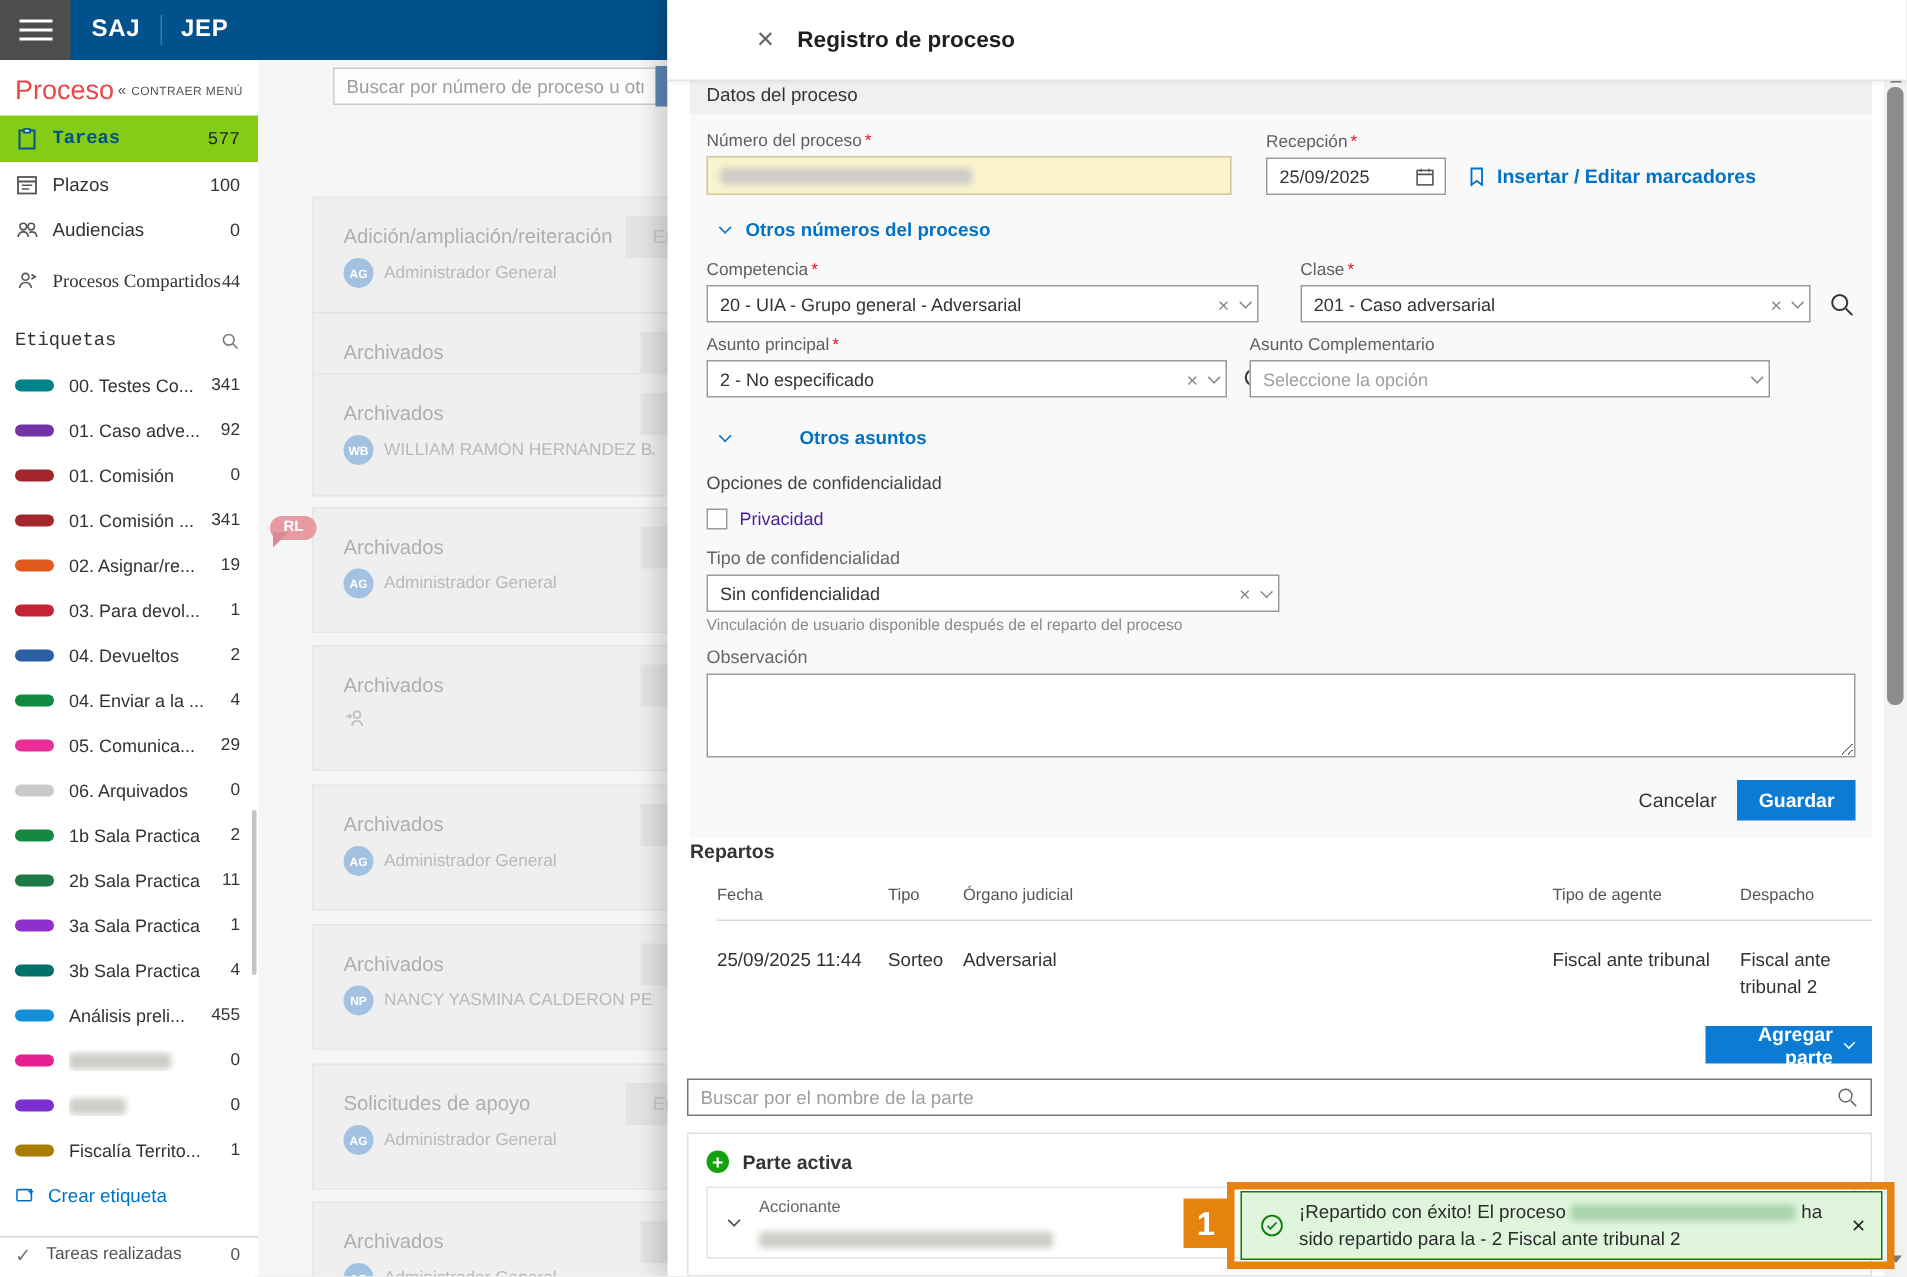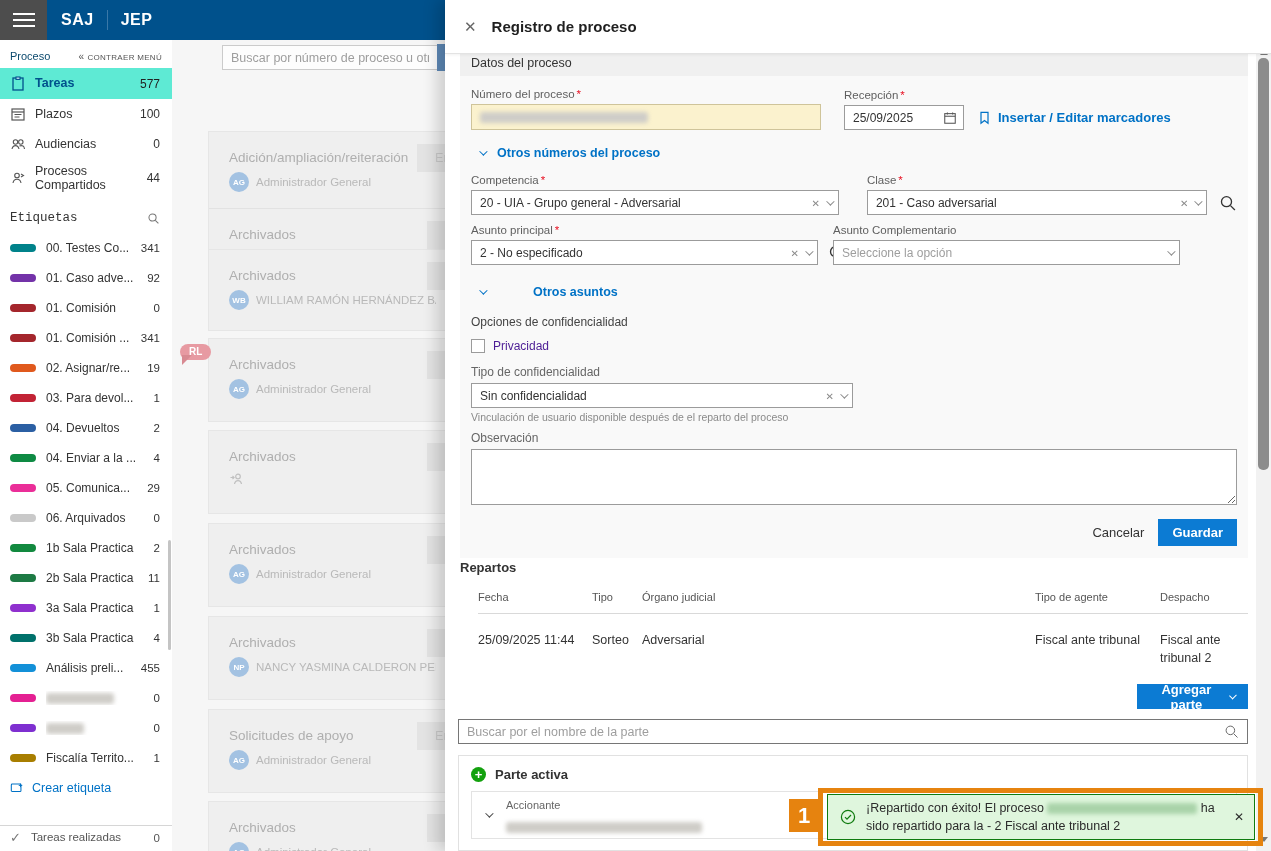--- a/index.html
+++ b/index.html
@@ -12,30 +12,30 @@
   
   .topbar { position:absolute; left:0; top:0; width:445px; height:40px; background:#00518C; z-index:2; display:flex; align-items:center; }
   .hamburger { width:47px; height:40px; background:#4D4D4D; display:flex; flex-direction:column; justify-content:center; align-items:center; gap:4px; cursor:pointer; }
   .hamburger i { display:block; width:22px; height:2px; background:#fff; }
   .brand { color:#fff; font-weight:bold; font-size:16px; letter-spacing:.5px; }
   .brand-app { margin-left:14px; }
   .brand-div { width:1px; height:20px; background:#3A78A8; margin:0 13px; }
   
   .sidebar { position:absolute; left:0; top:40px; width:172px; height:811px; background:#fff; z-index:2; }
   .side-head { display:flex; justify-content:space-between; align-items:center; padding:10px 10px 6px 10px; }
-  .side-head .sec { font-size:11px; color:#0c4a6e; }
+  .side-head .sec { font-size:18px; color:#ef4444; }
   .collapse { font-size:8px; color:#555; letter-spacing:.3px; cursor:pointer; }
   .collapse::before { content:"« "; color:#555; font-size:10px; }
   .nav-item { display:flex; align-items:center; height:30px; padding:0 12px 0 10px; cursor:pointer; font-size:12.5px; color:#333; }
   .nav-item .nico { width:16px; height:16px; margin-right:9px; flex:0 0 16px; }
   .nav-item .nlabel { flex:1; line-height:1.15; }
   .nav-item .ncount { font-size:12px; color:#333; }
-  .nav-item.active { background:#5eead4; color:#00518C; font-weight:bold; height:31px; }
+  .nav-item.active { background:#84cc16; color:#00518C; font-weight:bold; height:31px;font-family:Liberation Mono, monospace; }
   .nav-item.active .ncount { color:#222; font-weight:normal; }
-  .nav-item.tall { height:38px; }
+  .nav-item.tall { height:38px;font-family:Liberation Serif, serif; }
   .etq-head { display:flex; justify-content:space-between; align-items:center; padding:14px 12px 8px 10px;font-family:Liberation Mono, monospace; }
   .etq-head .sec { font-size:12.5px; color:#333; }
   .tag-row { display:flex; align-items:center; height:30px; padding:0 12px 0 10px; cursor:pointer; }
   .tag-pill { width:26px; height:8px; border-radius:4px; margin-right:10px; flex:0 0 26px; }
   .tag-label { flex:1; font-size:12px; color:#333; white-space:nowrap; overflow:hidden; }
   .tag-count { font-size:11.5px; color:#333; }
   .create-tag { display:flex; align-items:center; gap:8px; padding:8px 10px; color:#0072C6; font-size:12.5px; cursor:pointer; }
   .side-bottom { position:absolute; left:0; bottom:0; width:172px; border-top:1px solid #D6D6D6; display:flex; align-items:center; padding:4px 12px 6px 10px; }
   .side-bottom .chk { color:#777; font-size:13px; margin-right:10px; }
   .side-bottom .lbl { flex:1; font-size:11.5px; color:#555; line-height:1.15; width:60px; }
@@ -51,21 +51,21 @@
   .bg-row + .bg-row { border-top:1px solid #E2E2E2; }
   .bg-title { position:absolute; left:20px; top:18px; font-size:13.5px; color:#AFAFAF; white-space:nowrap; }
   .bg-user { position:absolute; left:20px; top:40px; display:flex; align-items:center; gap:7px; }
   .bg-avatar { width:20px; height:20px; border-radius:50%; background:#A3C2E2; color:#fff; font-size:8px; font-weight:bold; display:flex; align-items:center; justify-content:center; }
   .bg-uname { font-size:11.5px; color:#B9B9B9; white-space:nowrap; max-width:180px; overflow:hidden; }
   .bg-btn { position:absolute; right:-18px; top:12px; background:#E3E3E3; color:#C9C9C9; font-size:12.5px; padding:7px 18px; border:none; }
   .rl-badge { position:absolute; left:-29px; top:5px; background:#E79AA2; color:#fff; font-size:10px; font-weight:bold; padding:2px 9px 3px 9px; border-radius:9px; z-index:3; }
   .rl-badge::after { content:""; position:absolute; left:2px; bottom:-5px; border:5px solid transparent; border-top-color:#D88A92; border-left-color:#D88A92; width:0; height:0; }
   
   .panel { position:absolute; left:445px; top:0; width:826px; height:851px; background:#fff; z-index:5; box-shadow:-8px 0 14px rgba(0,0,0,.16); }
-  .panel-head { height:54px; display:flex; align-items:center; border-bottom:1px solid #E3E3E3; box-shadow:0 1px 3px rgba(0,0,0,.06); position:relative; z-index:2; background:#fff; }
+  .panel-head { height:54px; display:flex; align-items:center; border-bottom:1px solid #E3E3E3; box-shadow:0 1px 3px rgba(0,0,0,.06); position:relative; z-index:2; background:#fff;padding-left:40px; }
   .panel-close { margin-left:19px; color:#666; font-size:15px; cursor:pointer; background:none; border:none; line-height:1; font-family:inherit; }
   .panel-close::before { content:"✕"; }
   .panel-title { margin-left:15px; font-size:15px; font-weight:bold; color:#1F1F1F; }
   .form-block { position:absolute; left:15px; top:50px; width:788px; background:#F9F9F9; }
   .form-strip { height:26px; background:#F0F0F0; font-size:12.5px; color:#333; line-height:26px; padding-left:11px; }
   .form-body { padding:12px 11px 12px 11px; }
   .flabel { font-size:11.5px; color:#5F5F5F; margin-bottom:4px; }
   .req { color:#E81123; margin-left:2px; }
   .frow { display:flex; align-items:flex-end; }
   .fcol-l { width:375px; }
@@ -90,21 +90,21 @@
   .blue-link { display:flex; align-items:center; gap:7px; color:#0072C6; font-size:13px; font-weight:bold; margin-left:14px; cursor:pointer; white-space:nowrap; margin-bottom:5px; }
   .mag { cursor:pointer; }
   .conf-title { font-size:12px; color:#444; margin:16px 0 10px 0; }
   .checkrow { display:flex; align-items:center; gap:8px; margin-bottom:12px; cursor:pointer; }
   .checkbox { width:14px; height:14px; border:1px solid #9B9B9B; background:#fff; }
   .checkrow .clabel { font-size:12px; color:#4c1d95; }
   .helper { font-size:10.5px; color:#8A8A8A; margin:3px 0 8px 0; }
   .obs-area { width:766px; height:56px; border:1px solid #9B9B9B; background:#fff; resize:both; font-family:inherit; font-size:12px; padding:4px 6px; }
   .btnrow { display:flex; justify-content:flex-end; align-items:center; gap:14px; margin-top:10px; }
   .txt-btn { font-size:13px; color:#333; background:none; border:none; cursor:pointer; font-family:inherit; }
-  .blue-btn { background:#0C7BD3; color:#fff; border:none; font-size:13px; font-weight:bold; padding:6px 14px; cursor:pointer; font-family:inherit; }
+  .blue-btn { background:#0C7BD3; color:#fff; border:none; font-size:13px; font-weight:bold; padding:6px 14px; cursor:pointer; font-family:inherit;text-align:right; }
   
   .repartos { position:absolute; left:15px; top:560px; width:788px; }
   .rep-title { font-size:13px; font-weight:bold; color:#333; }
   .rep-grid { display:grid; grid-template-columns:114px 50px 1fr 125px 88px; margin-top:16px; padding-left:18px; }
   .rep-h { font-size:11px; color:#555; padding-bottom:10px; }
   .rep-divider { border-bottom:1px solid #D9D9D9; grid-column:1 / span 5; }
   .rep-c { font-size:12.5px; color:#333; padding-top:17px; line-height:1.45; }
   
   .addparte { position:absolute; left:692px; top:684px; width:111px; height:25px; display:flex; align-items:center; justify-content:center; gap:7px; }
   .parte-search { position:absolute; left:13px; top:719px; width:790px; height:25px; border:1px solid #767676; background:#fff; display:flex; align-items:center; padding:0 8px; }

